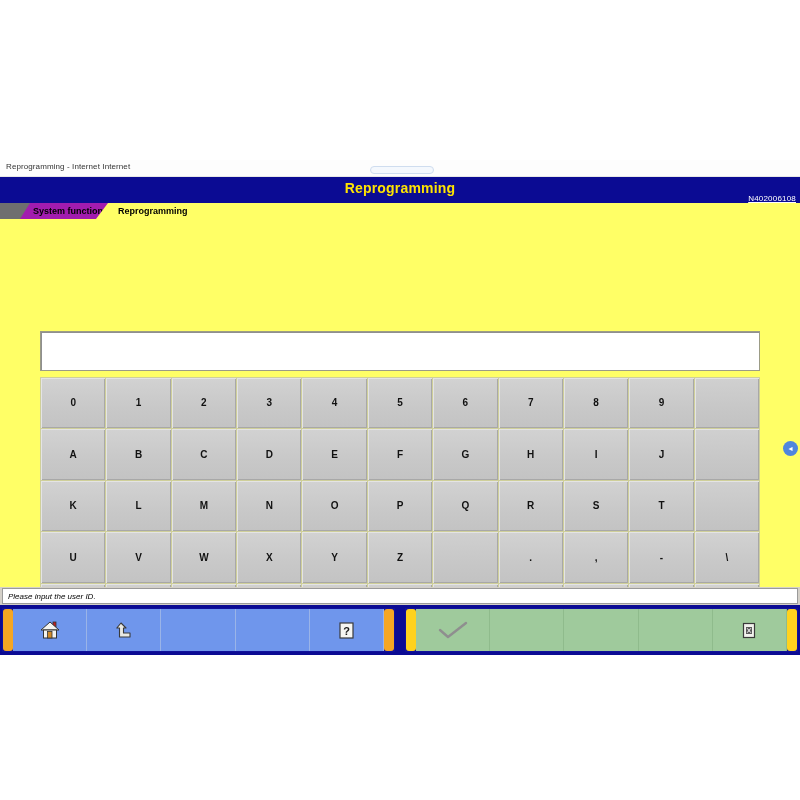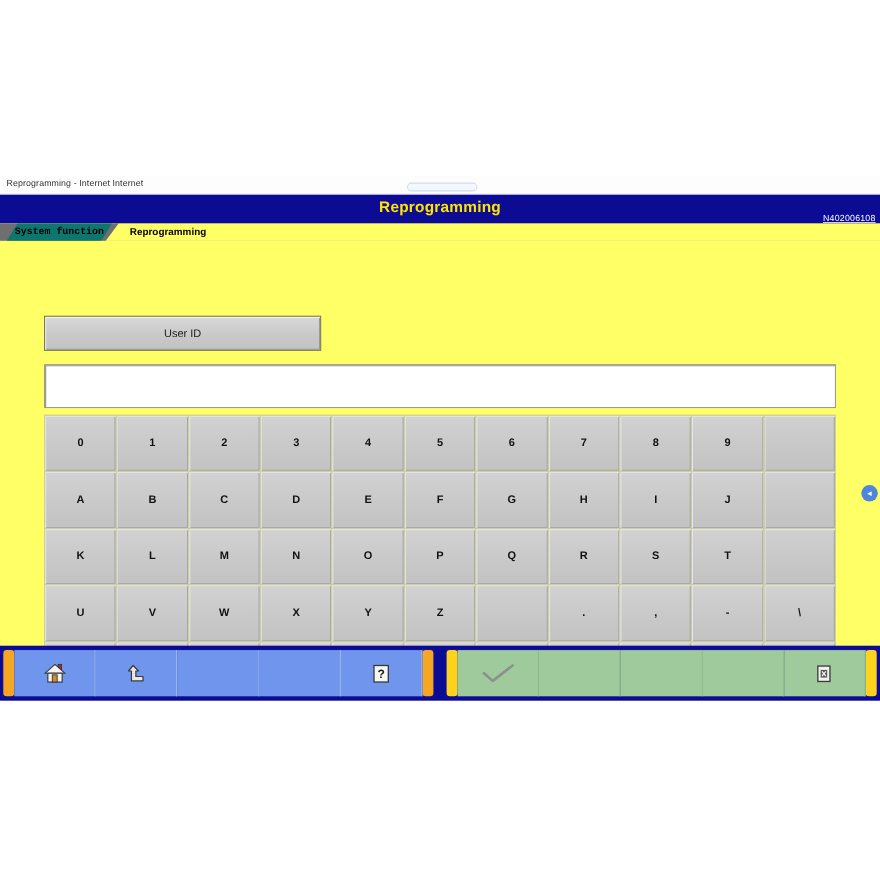--- a/index.html
+++ b/index.html
@@ -70,27 +70,26 @@
   .tab {
     position: absolute;
     top: 0; height: 16px;
     display: flex; align-items: center;
     font-size: 9px; font-weight: bold;
     color: #000;
     padding: 0 10px 0 16px;
     box-sizing: border-box;
   }
   .tab-system {
-    left: 6px;
-    background: #0f766e;
+    left: 20px;
+    background: #a21caf;
     width: 96px;
     clip-path: polygon(10px 0, 100% 0, calc(100% - 10px) 100%, 0 100%);
     justify-content: center;
     padding: 0;
-    font-family: Liberation Mono, monospace;
   }
   .tab-current {
     left: 96px;
     background: #ffff66;
     width: 704px;
     clip-path: polygon(12px 0, 100% 0, 100% 100%, 0 100%);
     padding-left: 22px;
   }
   
   .body-area {
@@ -228,21 +227,20 @@
     <div class="app-title">Reprogramming</div>
     <div class="app-code">N402006108</div>
   </div>
 
   <div class="tabstrip">
     <div class="tab tab-system">System function</div>
     <div class="tab tab-current">Reprogramming</div>
   </div>
 
   <div class="body-area">
-    <div class="userid-button">User ID</div>
     <input class="userid-input" type="text" value="" style="">
     <div class="keypad" id="keypad">
         <div class="key">0</div>
         <div class="key">1</div>
         <div class="key">2</div>
         <div class="key">3</div>
         <div class="key">4</div>
         <div class="key">5</div>
         <div class="key">6</div>
         <div class="key">7</div>
@@ -291,20 +289,23 @@
         <div class="key blank"></div>
         <div class="key blank"></div>
         <div class="key">Space</div>
         <div class="key">Back
 Space</div>
         <div class="key">Clear</div>
       </div>
     <div class="side-nub">◂</div>
   </div>
 
+  <div class="statusbar">
+    <div class="field">Please input the user ID.</div>
+  </div>
 
   <div class="toolbar-wrap">
 
     <div class="toolbar tb-left">
       <div class="cap cap-left-orange"></div>
 
       <div class="tb-btn">
         <span>
           <svg class="icon-svg" width="20" height="18" viewBox="0 0 20 18">
             <rect x="13" y="1" width="3" height="5" fill="#c02020" stroke="#333" stroke-width="0.8"></rect>

